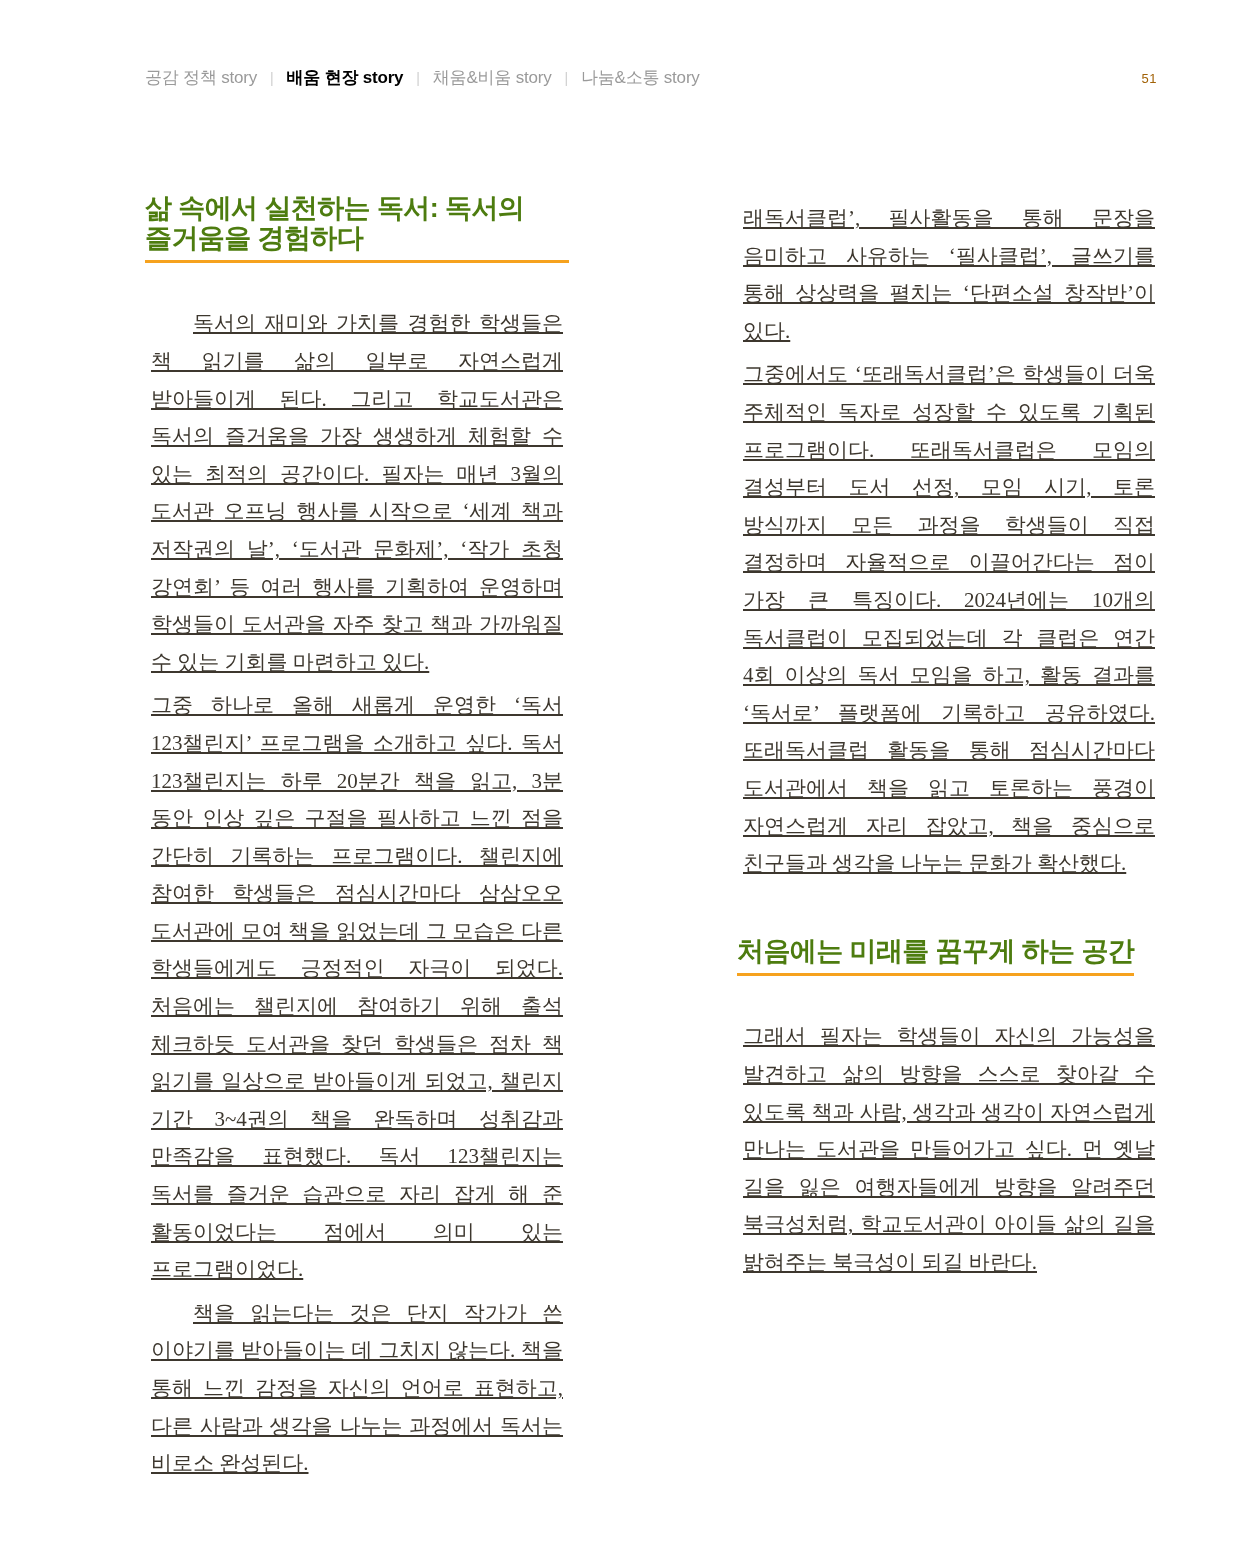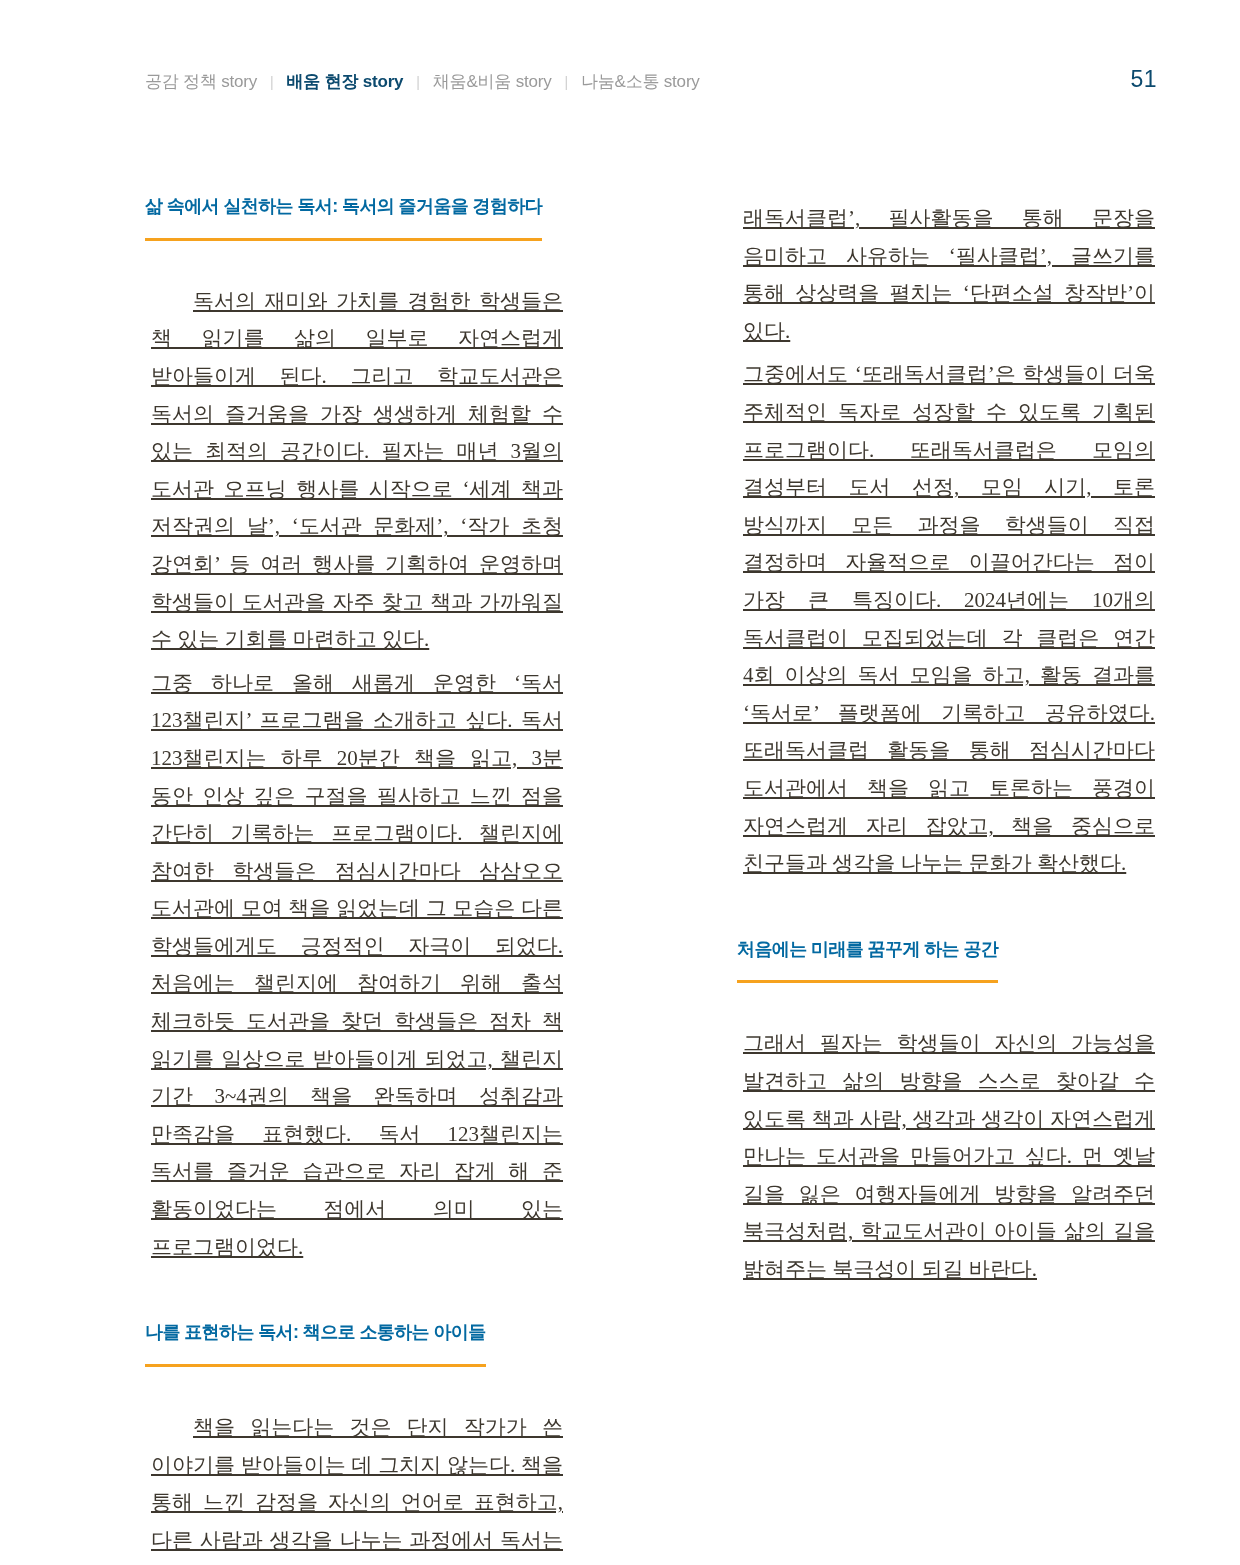--- a/index.html
+++ b/index.html
@@ -13,47 +13,47 @@
     overflow: hidden;
   }
   
   .page-header {
     position: absolute; left: 145px; top: 66px; width: 1012px;
     display: flex; align-items: baseline;
     font-family: "Liberation Sans", "DejaVu Sans", sans-serif;
     font-size: 17px; color: #9a9a9a; letter-spacing: -0.2px; justify-content: space-between;
   }
   .nav-item { white-space: nowrap; }
-  .nav-item.active { color: #0c4a6e; font-weight: bold; }
+  .nav-item.active { color: #000000; font-weight: bold; }
   .nav-sep { color: #cfcfcf; margin: 0 13px; font-size: 14px; }
   .page-num {
-    margin-left: auto; color: #0c4a6e; font-size: 23px; letter-spacing: 0.5px;
+    margin-left: auto; color: #a16207; font-size: 13px; letter-spacing: 0.5px;
   }
   
   .col {
     position: absolute; top: 194px; width: 424px;
     font-size: 21px; line-height: 37.6px; text-align: justify;
     word-break: keep-all; overflow-wrap: break-word;
   }
   .col-left  { left: 145px; }
   .col-right { left: 737px; }
   .col p { margin: 6px; text-decoration: underline; }
   .col p.indent { text-indent: 2em; }
   
   .heading {
     margin: 54px 0 42px 0; text-align: left; line-height: 1.1;
   }
   .heading.first { margin-top: 0; }
   .heading .hd-inner {
     display: inline-block;
     font-family: "Liberation Sans", "DejaVu Sans", sans-serif;
-    font-weight: bold; font-size: 18px; letter-spacing: -0.6px;
-    color: #0369a1;
+    font-weight: bold; font-size: 27px; letter-spacing: -0.6px;
+    color: #4d7c0f;
     border-bottom: 3px solid #f6a21e;
-    padding-bottom: 21px;
+    padding-bottom: 7px;
   }
 </style>
 </head>
 <body>
 
 <div class="page-header">
   <span class="nav-item">공감 정책 story</span>
   <span class="nav-sep">|</span>
   <span class="nav-item active">배움 현장 story</span>
   <span class="nav-sep">|</span>
@@ -63,23 +63,20 @@
   <span class="page-num">51</span>
 </div>
 
 <div class="col col-left">
   <div class="heading first">
     <span class="hd-inner">삶 속에서 실천하는 독서: 독서의 즐거움을 경험하다</span>
   </div>
   <p class="indent">독서의 재미와 가치를 경험한 학생들은 책 읽기를 삶의 일부로 자연스럽게 받아들이게 된다. 그리고 학교도서관은 독서의 즐거움을 가장 생생하게 체험할 수 있는 최적의 공간이다. 필자는 매년 3월의 도서관 오프닝 행사를 시작으로 ‘세계 책과 저작권의 날’, ‘도서관 문화제’, ‘작가 초청 강연회’ 등 여러 행사를 기획하여 운영하며 학생들이 도서관을 자주 찾고 책과 가까워질 수 있는 기회를 마련하고 있다.</p>
   <p>그중 하나로 올해 새롭게 운영한 ‘독서 123챌린지’ 프로그램을 소개하고 싶다. 독서 123챌린지는 하루 20분간 책을 읽고, 3분 동안 인상 깊은 구절을 필사하고 느낀 점을 간단히 기록하는 프로그램이다. 챌린지에 참여한 학생들은 점심시간마다 삼삼오오 도서관에 모여 책을 읽었는데 그 모습은 다른 학생들에게도 긍정적인 자극이 되었다. 처음에는 챌린지에 참여하기 위해 출석 체크하듯 도서관을 찾던 학생들은 점차 책 읽기를 일상으로 받아들이게 되었고, 챌린지 기간 3~4권의 책을 완독하며 성취감과 만족감을 표현했다. 독서 123챌린지는 독서를 즐거운 습관으로 자리 잡게 해 준 활동이었다는 점에서 의미 있는 프로그램이었다.</p>
 
-  <div class="heading">
-    <span class="hd-inner">나를 표현하는 독서: 책으로 소통하는 아이들</span>
-  </div>
   <p class="indent">책을 읽는다는 것은 단지 작가가 쓴 이야기를 받아들이는 데 그치지 않는다. 책을 통해 느낀 감정을 자신의 언어로 표현하고, 다른 사람과 생각을 나누는 과정에서 독서는 비로소 완성된다.</p>
 
 </div>
 
 <div class="col col-right">
   <p>래독서클럽’, 필사활동을 통해 문장을 음미하고 사유하는 ‘필사클럽’, 글쓰기를 통해 상상력을 펼치는 ‘단편소설 창작반’이 있다.</p>
   <p>그중에서도 ‘또래독서클럽’은 학생들이 더욱 주체적인 독자로 성장할 수 있도록 기획된 프로그램이다. 또래독서클럽은 모임의 결성부터 도서 선정, 모임 시기, 토론 방식까지 모든 과정을 학생들이 직접 결정하며 자율적으로 이끌어간다는 점이 가장 큰 특징이다. 2024년에는 10개의 독서클럽이 모집되었는데 각 클럽은 연간 4회 이상의 독서 모임을 하고, 활동 결과를 ‘독서로’ 플랫폼에 기록하고 공유하였다. 또래독서클럽 활동을 통해 점심시간마다 도서관에서 책을 읽고 토론하는 풍경이 자연스럽게 자리 잡았고, 책을 중심으로 친구들과 생각을 나누는 문화가 확산했다.</p>
 
   <div class="heading">
     <span class="hd-inner">처음에는 미래를 꿈꾸게 하는 공간</span>

